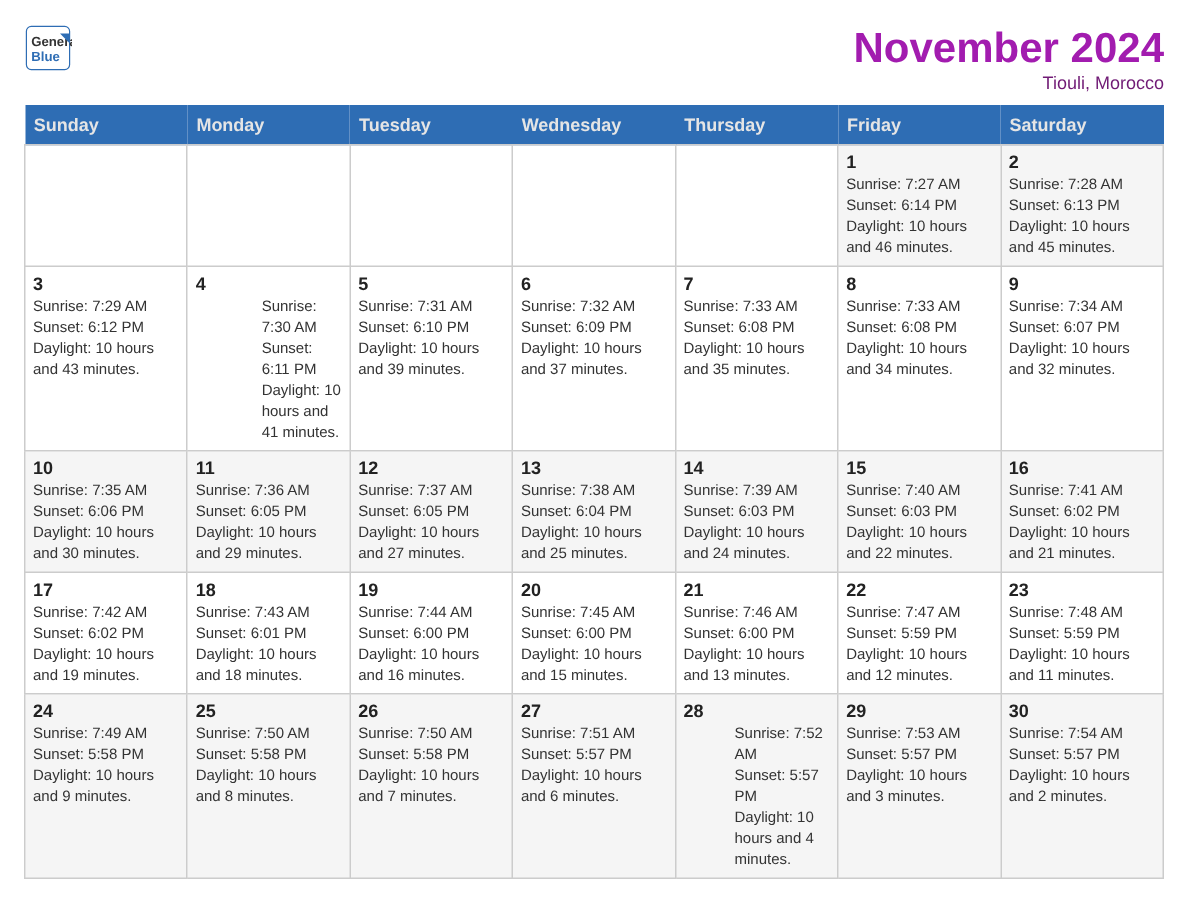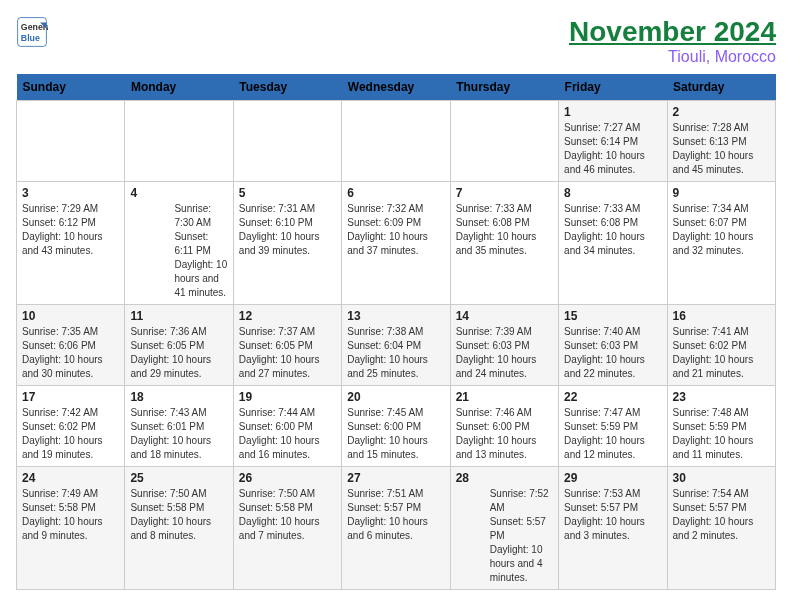--- a/index.html
+++ b/index.html
@@ -24,36 +24,35 @@
     .logo-icon {
       width: 32px;
       height: 32px;
     }
     .title-block {
       text-align: right;
     }
     .title-block h1 {
       font-size: 28px;
       font-weight: bold;
-      color: #15803d;
-      text-decoration: underline;
+      color: #a21caf;
     }
     .title-block h2 {
-      font-size: 16px;
+      font-size: 12px;
       font-weight: normal;
-      color: #8b5cf6;
+      color: #701a75;
     }
     table {
       width: 100%;
       border-collapse: collapse;
       font-size: 11px;
     }
     thead tr th {
       background-color: #2e6db4;
-      color: #000000;
+      color: #e5e5e5;
       text-align: left;
       padding: 6px 6px;
       font-size: 12px;
       font-weight: bold;
     }
     tbody tr td {
       border: 1px solid #ccc;
       vertical-align: top;
       padding: 4px 5px;
       width: calc(100% / 7);

